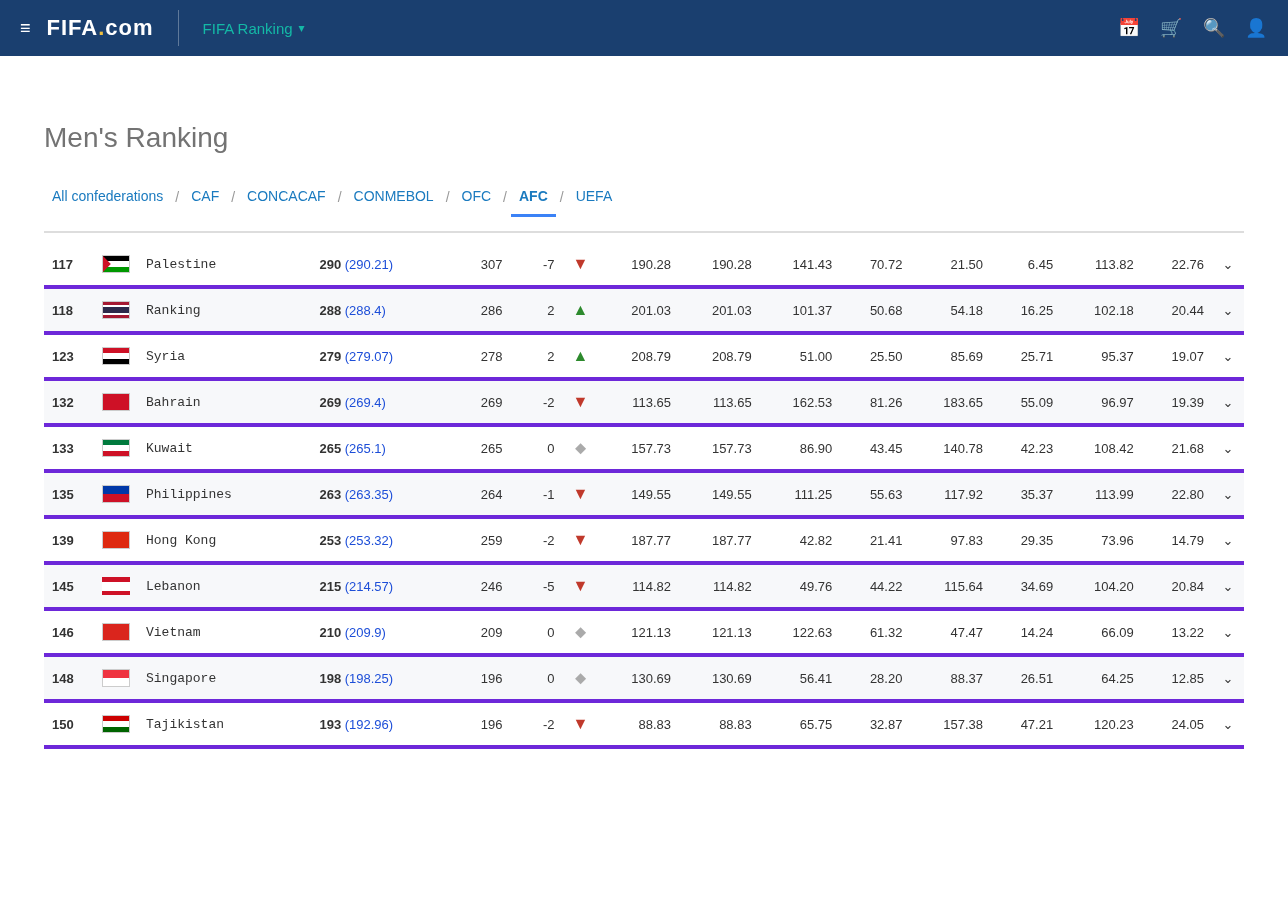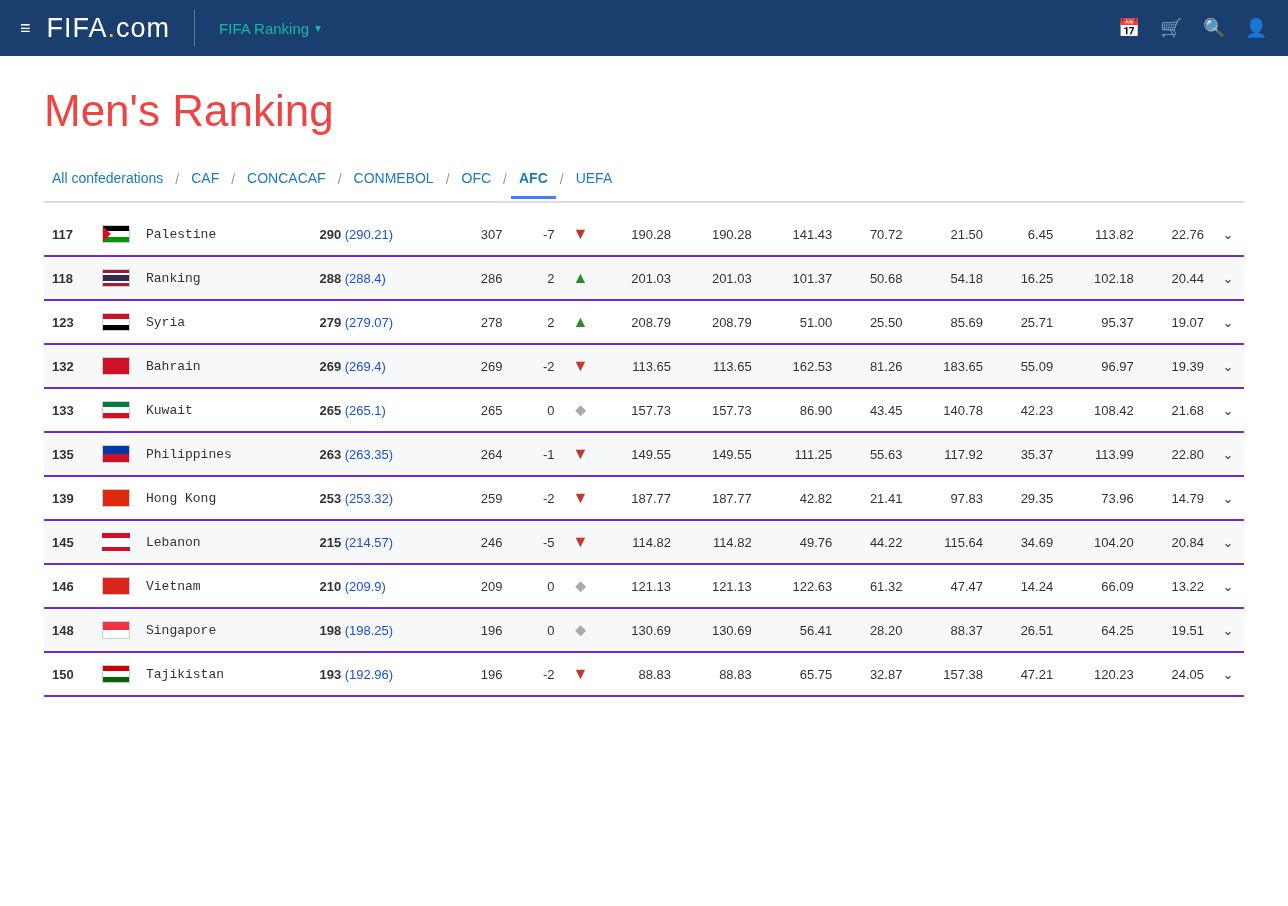--- a/index.html
+++ b/index.html
@@ -14,22 +14,22 @@
       height: 56px;
       gap: 16px;
     }
     .header-menu-icon {
       color: #fff;
       font-size: 18px;
       cursor: pointer;
     }
     .fifa-logo {
       color: #fff;
-      font-size: 27px;
-      font-weight: normal;
+      font-size: 22px;
+      font-weight: bold;
       letter-spacing: 1px;
     }
     .fifa-logo span {
       color: #f0c040;
     }
     .header-divider {
       width: 1px;
       height: 36px;
       background: rgba(255,255,255,0.3);
       margin: 0 8px;
@@ -55,34 +55,35 @@
       cursor: pointer;
     }
 
     
     .page-content {
       max-width: 1240px;
       margin: 0 auto;
       padding: 30px 20px 20px;
     }
     .page-title {
-      font-size: 44px;
+      font-size: 28px;
       font-weight: 300;
-      color: #ef4444;
+      color: #737373;
       margin-bottom: 24px;
+      margin-top: 36px;
     }
 
     
     .conf-tabs {
       display: flex;
       align-items: center;
       gap: 0;
       border-bottom: 2px solid #ddd;
       margin-bottom: 9px;
-      padding-bottom: 4px;
+      padding-bottom: 16px;
     }
     .conf-tab {
       color: #1a7abf;
       font-size: 14px;
       cursor: pointer;
       padding: 10px 8px;
       text-decoration: none;
       border-bottom: 3px solid transparent;
       margin-bottom: -2px;
     }
@@ -97,21 +98,21 @@
       font-size: 14px;
     }
 
     
     .ranking-table {
       width: 100%;
       border-collapse: collapse;
       margin-top: 10px;
     }
     .ranking-table tr {
-      border-bottom: 2px solid #6d28d9;
+      border-bottom: 4px solid #6d28d9;
     }
     .ranking-table tr:nth-child(even) {
       background: #f7f8fa;
     }
     .ranking-table tr:nth-child(odd) {
       background: #fff;
     }
     .ranking-table td {
       padding: 12px 8px;
       font-size: 13px;
@@ -431,21 +432,21 @@
     <td class="num-col">196</td>
     <td class="change-col">0</td>
     <td class="arrow-col"><span class="arrow-neutral">⬥</span></td>
     <td class="num-col">130.69</td>
     <td class="num-col">130.69</td>
     <td class="num-col">56.41</td>
     <td class="num-col">28.20</td>
     <td class="num-col">88.37</td>
     <td class="num-col">26.51</td>
     <td class="num-col">64.25</td>
-    <td class="num-col">19.51</td>
+    <td class="num-col">12.85</td>
     <td class="chevron-col">⌄</td>
   </tr>
         <tr>
     <td class="rank-col">150</td>
     <td class="flag-col">
       <div class="flag flag-tajikistan"></div>
     </td>
     <td class="country-col">Tajikistan</td>
     <td class="points-col">193 <span class="points-sub">(192.96)</span></td>
     <td class="num-col">196</td>

